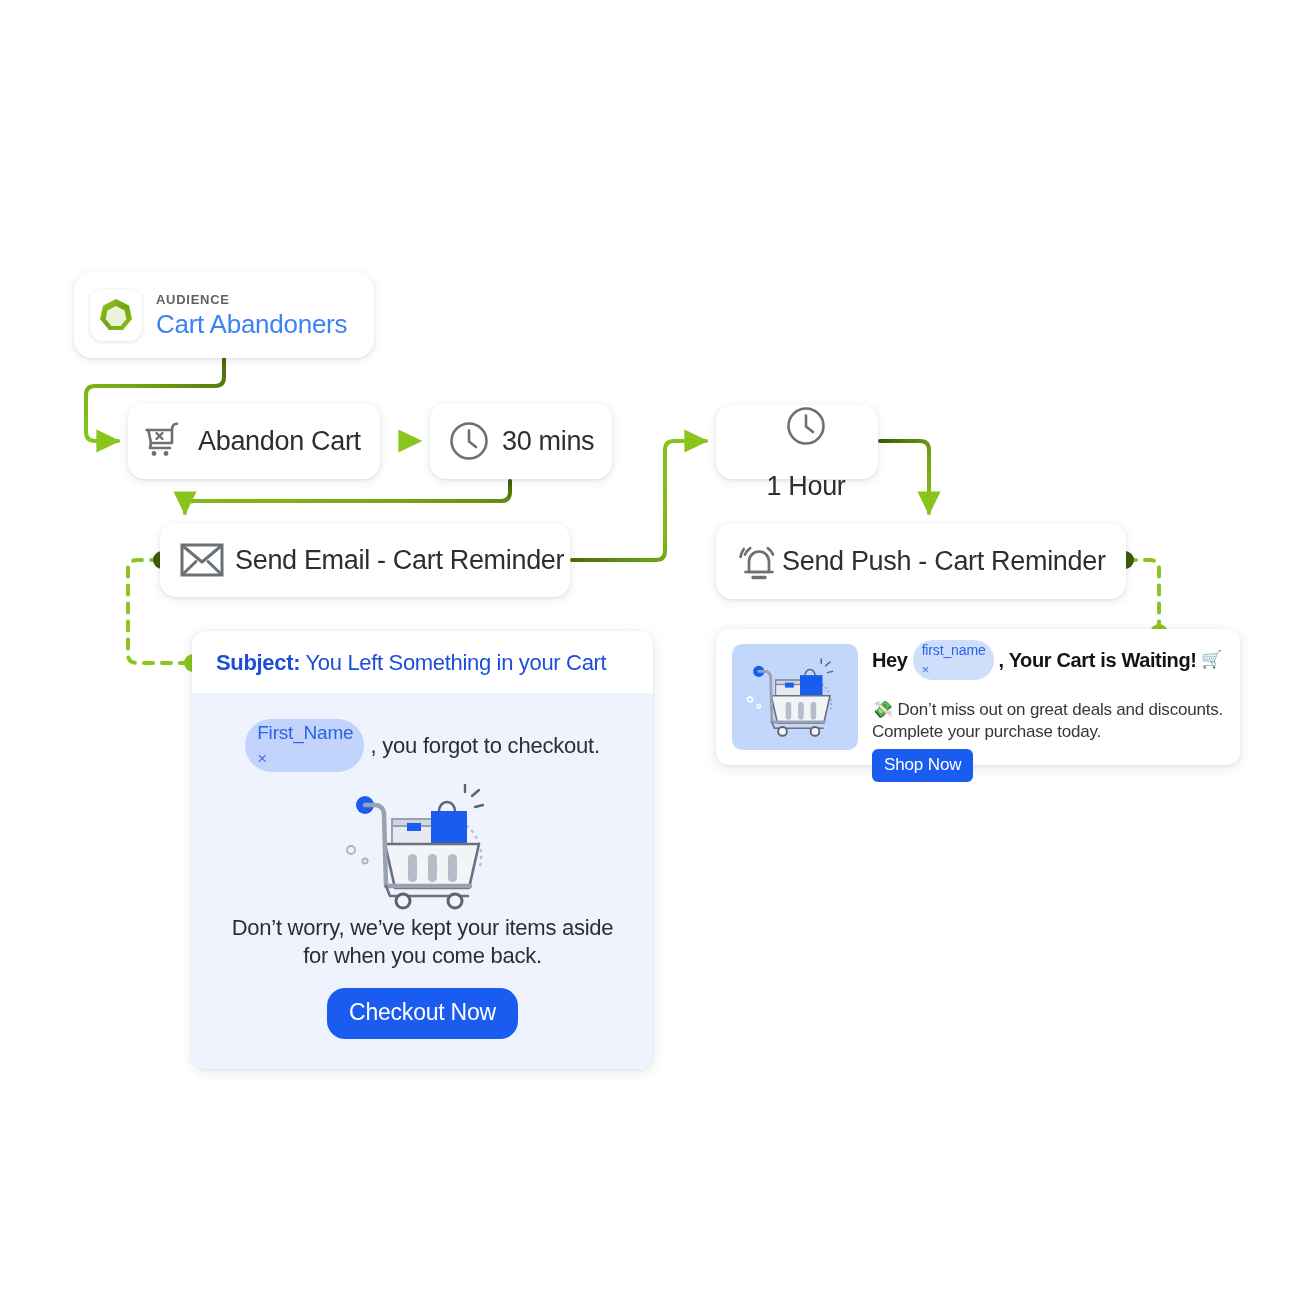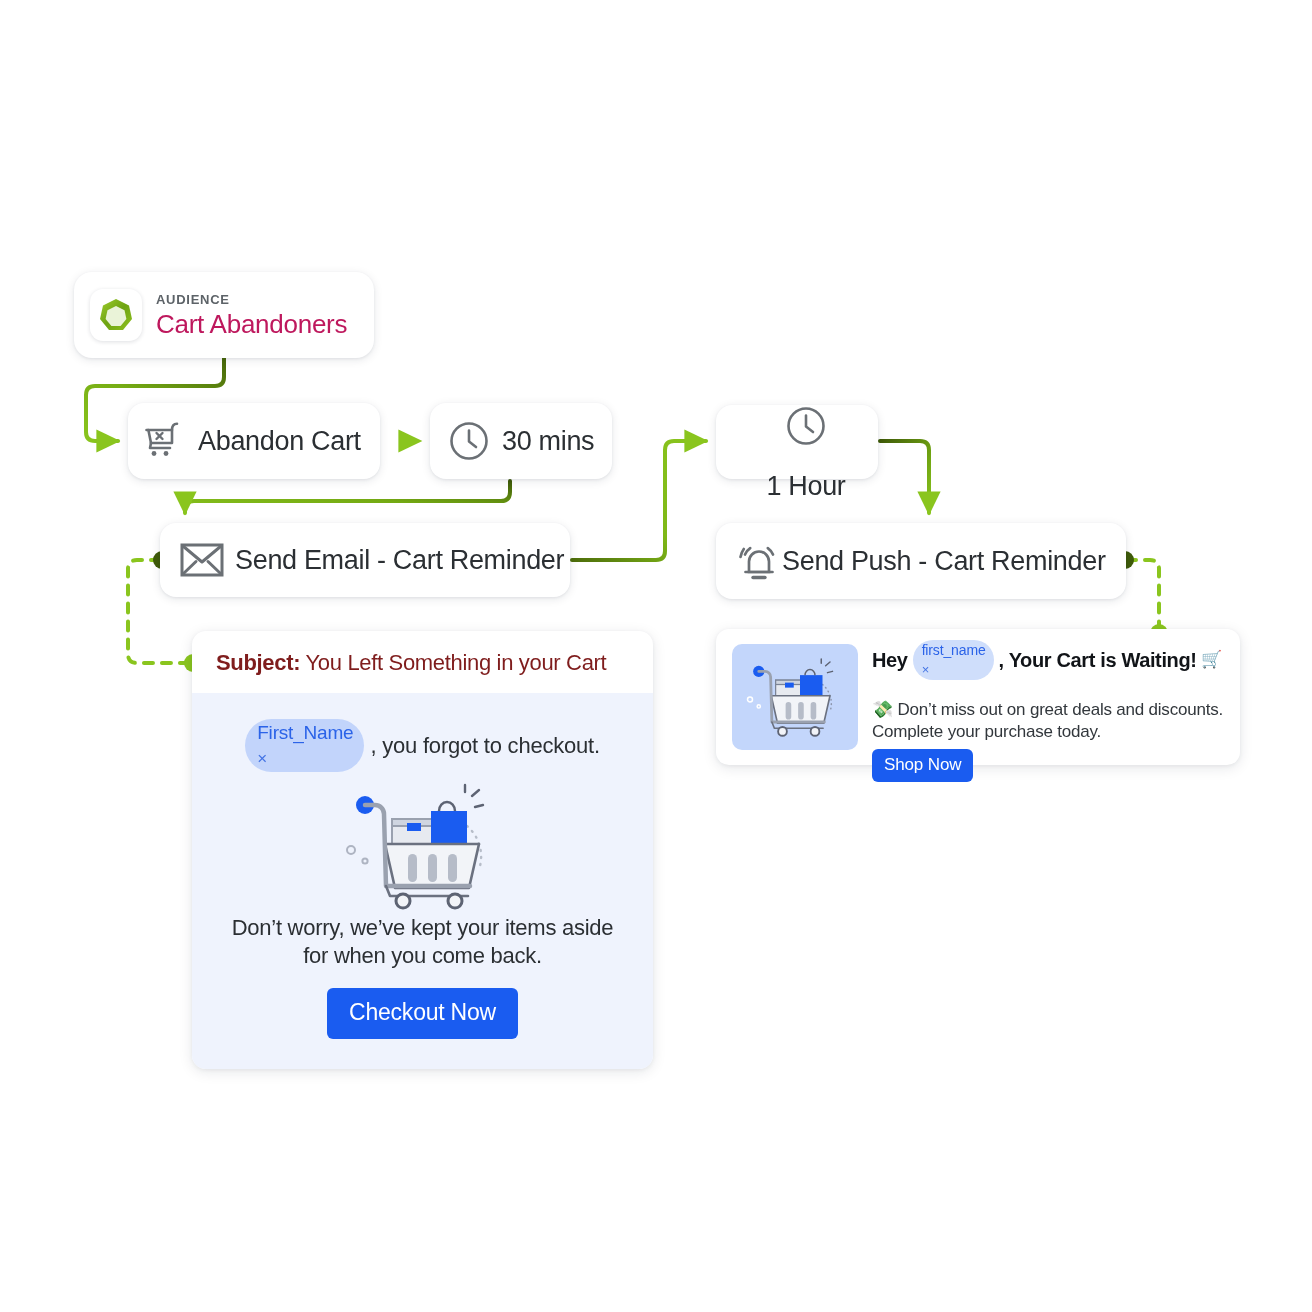--- a/index.html
+++ b/index.html
@@ -74,21 +74,21 @@
   .aud-text { display: flex; flex-direction: column; justify-content: center; line-height: 1; }
   .aud-kicker {
     font-size: 13px;
     letter-spacing: .055em;
     color: #5d6368;
     font-weight: 600;
     margin-bottom: 5px;
   }
   .aud-title {
     font-size: 26px;
-    color: #be185d;
+    color: #3b82f6;
     letter-spacing: -.01em;
     font-weight: 400;
   }
 
   
   #abandon-cart-node { left: 128px; top: 403px; width: 252px; height: 76px; padding-left: 16px; gap: 12px; }
   #delay-30-node     { left: 430px; top: 403px; width: 182px; height: 76px; padding-left: 18px; gap: 12px; }
   #delay-1h-node     { left: 716px; top: 405px; width: 162px; height: 74px; padding-left: 18px; gap: 24px; flex-direction: column; }
   #send-email-node   { left: 160px; top: 523px; width: 410px; height: 74px; padding-left: 20px; gap: 11px; }
   #send-push-node    { left: 716px; top: 523px; width: 410px; height: 76px; padding-left: 20px; }
@@ -110,21 +110,21 @@
     width: 461px;
     border-radius: 14px;
     background: #ffffff;
     box-shadow: 0 3px 14px rgba(18,30,50,.10), 0 1px 4px rgba(18,30,50,.06);
     overflow: hidden;
     z-index: 3;
   }
   .email-subject {
     padding: 20px 18px 18px 24px;
     font-size: 22px;
-    color: #7f1d1d;
+    color: #1d4ed8;
     letter-spacing: -.015em;
     line-height: 1.1;
     white-space: nowrap;
   }
   .email-subject b { font-weight: 700; }
   .email-body {
     background: #eff3fd;
     padding: 26px 22px 30px 22px;
     text-align: center;
   }
@@ -157,21 +157,21 @@
     font-size: 22px;
     color: #2b2f33;
     letter-spacing: -.012em;
     line-height: 1.26;
     margin: 2px 8px 18px;
   }
   .cta {
     display: inline-block;
     background: #1a5cf0;
     color: #ffffff;
-    border-radius: 6px;
+    border-radius: 18px;
     padding: 11px 22px 13px;
     font-size: 23px;
     letter-spacing: -.01em;
     border: none;
     cursor: pointer;
     font-family: inherit;
   }
 
   
   #push-card {

